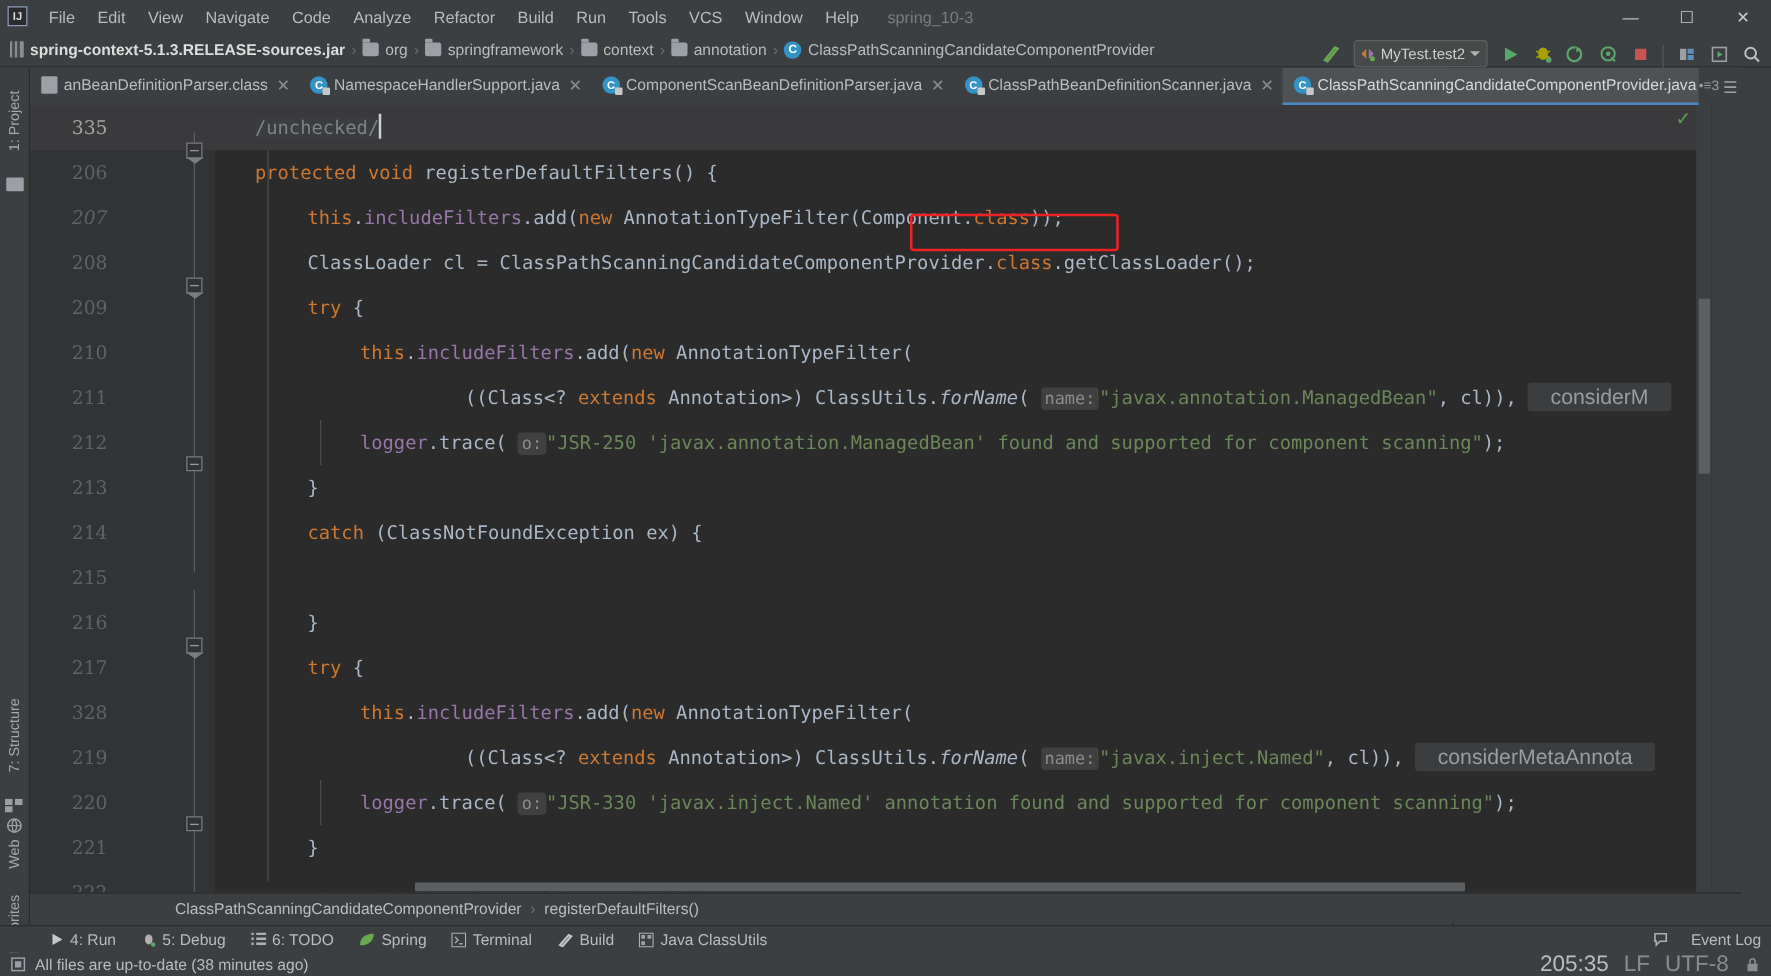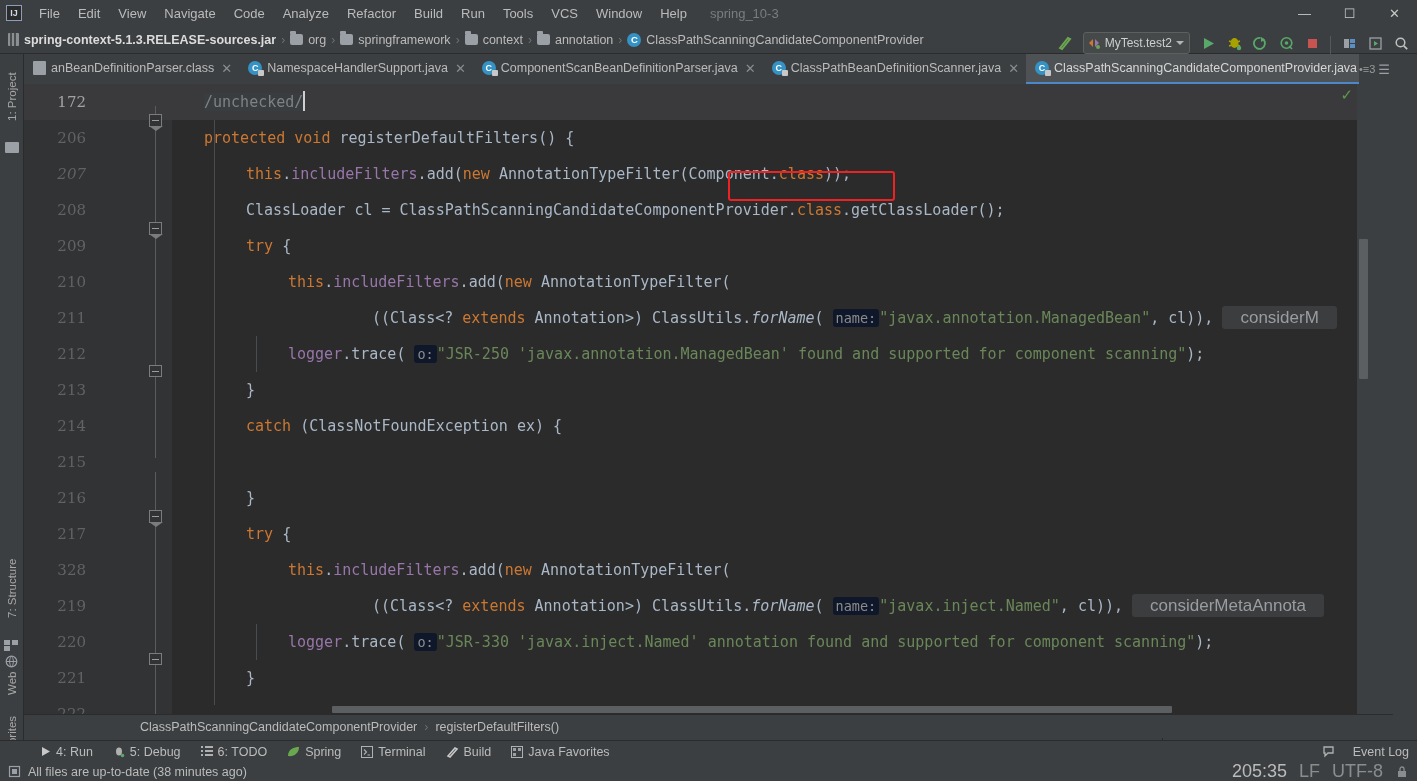--- a/index.html
+++ b/index.html
@@ -191,21 +191,21 @@
   }
   
   .kw    { color: #cc7832; }
   .ident { color: #a9b7c6; }
   .field { color: #9876aa; }
   .str   { color: #6a8759; }
   .cmt   { color: #808080; }
   .italic{ font-style: italic; }
   .punct { color: #a9b7c6; }
   .hint {
-    background: #0f172a; color: #8c8c8c; border-radius: 3px;
+    background: #404040; color: #8c8c8c; border-radius: 3px;
     padding: 1px 3px; font-size: 13.5px;
   }
   .inlay {
     background: #3b3d3f; color: #9a9da0; border-radius: 3px;
     padding: 2px 18px; font-family: "Liberation Sans", sans-serif;
     font-size: 17px;
   }
   .sel-comment {
     background: #3a3d3f; color: #7f8285;
   }
@@ -490,21 +490,21 @@
       <span class="lbl">•≡<span>3</span></span>
       <span style="color:#9aa0a6;font-size:13px;">☰</span>
     </div>
   </div>
 
   <div class="editor">
 
     <div class="gutter">
       <div class="cur-line-gutter" style="top:0px;"></div>
       <div id="gutter-nums">
-          <div class="gutter-num cur" style="top: 9px;">172</div>
+          <div class="gutter-num cur" style="top: 9px;">335</div>
           <div class="gutter-num" style="top: 45px;">206</div>
           <div class="gutter-num" style="top: 81px; font-style: italic;">207</div>
           <div class="gutter-num" style="top: 117px;">208</div>
           <div class="gutter-num" style="top: 153px;">209</div>
           <div class="gutter-num" style="top: 189px;">210</div>
           <div class="gutter-num" style="top: 225px;">211</div>
           <div class="gutter-num" style="top: 261px;">212</div>
           <div class="gutter-num" style="top: 297px;">213</div>
           <div class="gutter-num" style="top: 333px;">214</div>
           <div class="gutter-num" style="top: 369px;">215</div>
@@ -669,21 +669,21 @@
         </div>
         <div class="twb">
           <span style="display: inline-flex;">
             <svg width="12" height="12" viewBox="0 0 12 12">
               <rect x="0.5" y="0.5" width="11" height="11" fill="none" stroke="#b0b0b0" stroke-width="1"></rect>
               <rect x="2" y="2" width="3" height="3" fill="#9aa0a6"></rect>
               <rect x="7" y="2" width="3" height="3" fill="#9aa0a6"></rect>
               <rect x="2" y="7" width="3" height="3" fill="#9aa0a6"></rect>
             </svg>
           </span>
-          <span>Java Favorites</span>
+          <span>Java ClassUtils</span>
         </div>
       </div>
     <div class="evtlog">
       <svg width="13" height="13" viewBox="0 0 13 13">
           <path d="M2 2 H11 V8 H6 L3 11 V8 H2 Z" fill="none" stroke="#b0b0b0" stroke-width="1.3"></path>
         </svg>
       <span>Event Log</span>
     </div>
   </div>
 

